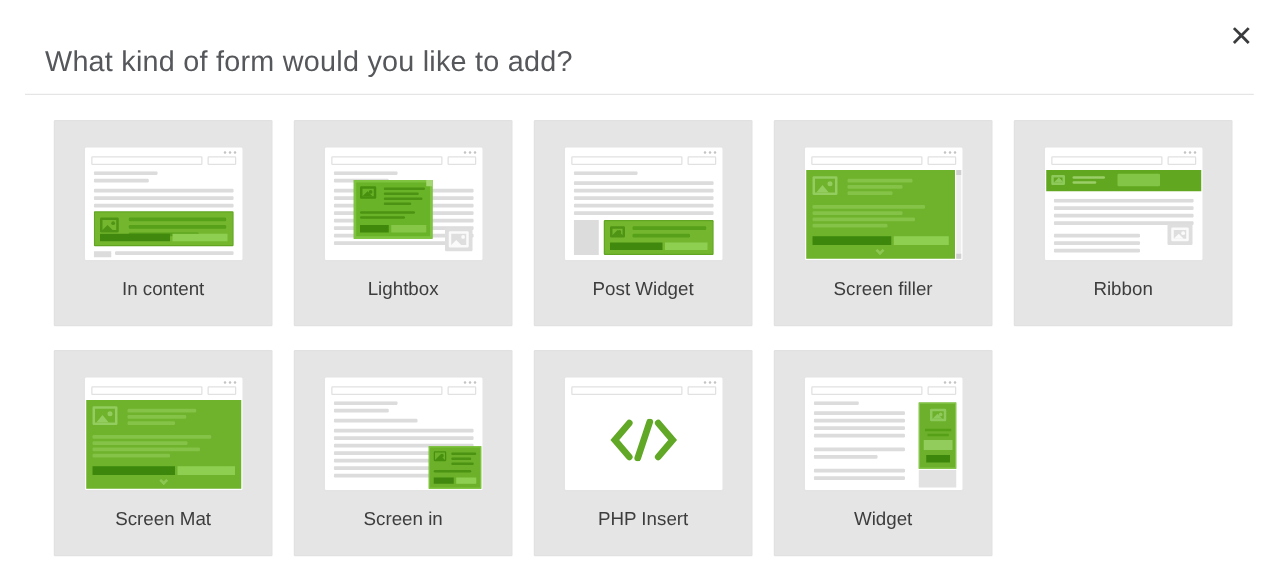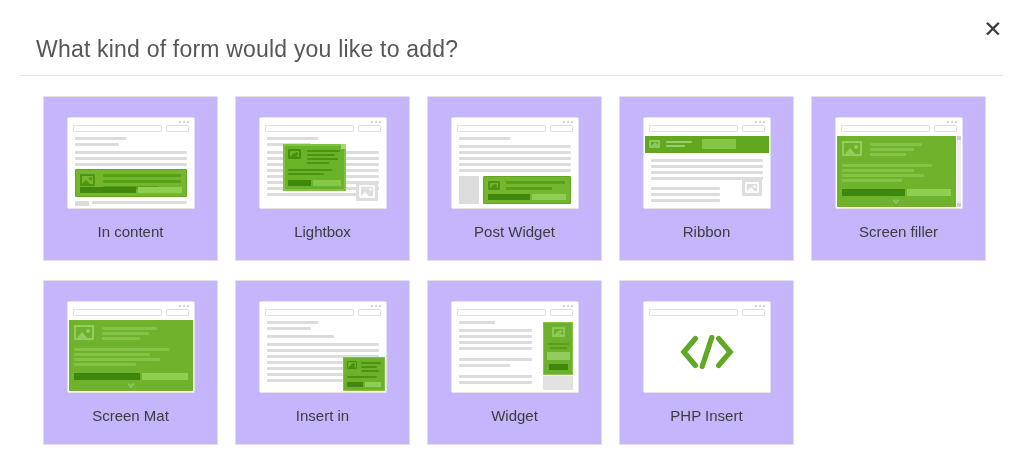--- a/index.html
+++ b/index.html
@@ -11,21 +11,21 @@
            color:#55575b; letter-spacing:0.2px; }
   .close-btn { position:absolute; right:13px; top:12px; width:34px; height:34px;
                border:none; background:transparent; color:#3a3b3d; font-size:23px;
                line-height:34px; text-align:center; cursor:pointer; }
   .divider { position:absolute; left:20px; right:20px; top:75px; height:1px; background:#e5e5e5; }
 
   
   .grid { position:absolute; left:43px; top:96px;
           display:grid; grid-template-columns:repeat(5,175px);
           grid-auto-rows:165px; column-gap:17px; row-gap:19px; }
-  .card { background:#c4b5fd; border:1px solid #e1e1e1; border-radius:1px;
+  .card { background:#e5e5e5; border:1px solid #e1e1e1; border-radius:1px;
           display:flex; flex-direction:column; align-items:center; cursor:pointer; }
   .card-label { margin-top:auto; margin-bottom:20px; font-size:15px; color:#3d3d3d; }
 
   
   .mock { position:relative; width:128px; height:92px; margin-top:20px; flex:none;
           background:#fff; border:1px solid #e4e4e4; border-radius:2px; overflow:hidden; }
   .chrome { position:absolute; top:0; left:0; right:0; height:17px; }
   .dots { position:absolute; top:3px; right:5px; width:2px; height:2px; border-radius:50%;
           background:#c4c4c4; box-shadow:-4px 0 0 #c4c4c4, -8px 0 0 #c4c4c4; }
   .addr  { position:absolute; top:7px; left:5px; right:32px; height:7px;
@@ -211,50 +211,20 @@
     <div class="card-label">Post Widget</div>
   </div>
 
   <div class="card">
     <div class="mock">
       <div class="chrome">
         <i class="dots"></i>
         <i class="addr"></i>
         <i class="addr2"></i>
       </div>
-      <div class="ribbon">
-        <span class="imgicon" style="left:4px;top:4px;width:11px;height:8px;color:#8dc95b"></span>
-        <span class="rln" style="left:21px;top:5px;width:26px"></span>
-        <span class="rln" style="left:21px;top:9px;width:19px"></span>
-        <span class="rbtn" style="left:57px;top:3px;width:34px;height:10px"></span>
-      </div>
-      <div class="content" style="top:41px">
-        <div class="ln mt0"></div>
-          <div class="ln" style="margin-top:3px"></div>
-        <div class="ln" style="margin-top:3px"></div>
-          <div class="ln" style="margin-top:3px"></div>
-        <div class="ln w62" style="margin-top:7px"></div>
-        <div class="ln w62" style="margin-top:3px"></div>
-        <div class="ln w62" style="margin-top:3px"></div>
-
-      </div>
-      <span class="ph" style="right:8px;bottom:12px;width:20px;height:17px">
-        <span class="imgicon"></span>
-      </span>
-    </div>
-    <div class="card-label">Ribbon</div>
-  </div>
-
-  <div class="card">
-    <div class="mock">
-      <div class="chrome">
-        <i class="dots"></i>
-        <i class="addr"></i>
-        <i class="addr2"></i>
-      </div>
       <div class="gfill" style="right:6px">
         <span class="imgicon big" style="left:5px;top:5px;width:20px;height:15px;color:#93cc5f"></span>
         <span class="fln" style="left:33px;top:7px;width:52px"></span>
         <span class="fln" style="left:33px;top:12px;width:44px"></span>
         <span class="fln" style="left:33px;top:17px;width:36px"></span>
         <span class="fln" style="left:5px;top:28px;width:90px"></span>
         <span class="fln" style="left:5px;top:33px;width:72px"></span>
         <span class="fln" style="left:5px;top:38px;width:82px"></span>
         <span class="fln" style="left:5px;top:43px;width:60px"></span>
         <div class="btnrow" style="left:5px;right:5px;bottom:11px">
@@ -268,20 +238,50 @@
     <div class="card-label">Screen filler</div>
   </div>
 
   <div class="card">
     <div class="mock">
       <div class="chrome">
         <i class="dots"></i>
         <i class="addr"></i>
         <i class="addr2"></i>
       </div>
+      <div class="ribbon">
+        <span class="imgicon" style="left:4px;top:4px;width:11px;height:8px;color:#8dc95b"></span>
+        <span class="rln" style="left:21px;top:5px;width:26px"></span>
+        <span class="rln" style="left:21px;top:9px;width:19px"></span>
+        <span class="rbtn" style="left:57px;top:3px;width:34px;height:10px"></span>
+      </div>
+      <div class="content" style="top:41px">
+        <div class="ln mt0"></div>
+          <div class="ln" style="margin-top:3px"></div>
+        <div class="ln" style="margin-top:3px"></div>
+          <div class="ln" style="margin-top:3px"></div>
+        <div class="ln w62" style="margin-top:7px"></div>
+        <div class="ln w62" style="margin-top:3px"></div>
+        <div class="ln w62" style="margin-top:3px"></div>
+
+      </div>
+      <span class="ph" style="right:8px;bottom:12px;width:20px;height:17px">
+        <span class="imgicon"></span>
+      </span>
+    </div>
+    <div class="card-label">Ribbon</div>
+  </div>
+
+  <div class="card">
+    <div class="mock">
+      <div class="chrome">
+        <i class="dots"></i>
+        <i class="addr"></i>
+        <i class="addr2"></i>
+      </div>
       <div class="gfill" style="right:1px">
         <span class="imgicon big" style="left:5px;top:5px;width:20px;height:15px;color:#93cc5f"></span>
         <span class="fln" style="left:33px;top:7px;width:55px"></span>
         <span class="fln" style="left:33px;top:12px;width:47px"></span>
         <span class="fln" style="left:33px;top:17px;width:38px"></span>
         <span class="fln" style="left:5px;top:28px;width:95px"></span>
         <span class="fln" style="left:5px;top:33px;width:76px"></span>
         <span class="fln" style="left:5px;top:38px;width:86px"></span>
         <span class="fln" style="left:5px;top:43px;width:62px"></span>
         <div class="btnrow" style="left:5px;right:5px;bottom:11px">
@@ -318,64 +318,64 @@
         <span class="sln" style="left:17px;top:4px;width:20px"></span>
         <span class="sln" style="left:17px;top:8px;width:16px"></span>
         <span class="sln" style="left:17px;top:12px;width:18px"></span>
         <span class="sln" style="left:3px;top:18px;width:30px"></span>
         <div class="btnrow" style="left:3px;right:3px;bottom:3px">
           <span class="btn-dark" style="width:48%;height:5px"></span>
           <span class="btn-light" style="height:5px"></span>
         </div>
       </div>
     </div>
-    <div class="card-label">Insert in</div>
-  </div>
-
-  <div class="card">
-    <div class="mock">
-      <div class="chrome">
-        <i class="dots"></i>
-        <i class="addr"></i>
-        <i class="addr2"></i>
-      </div>
-      <div class="content" style="right:46px">
-        <div class="ln mt0 w50"></div>
-        <div class="ln" style="margin-top:5px"></div>
-          <div class="ln" style="margin-top:3px"></div>
-        <div class="ln" style="margin-top:3px"></div>
-          <div class="ln" style="margin-top:3px"></div>
-        <div class="ln" style="margin-top:8px"></div>
-          <div class="ln w70" style="margin-top:3px"></div>
-        <div class="ln" style="margin-top:8px"></div>
-          <div class="ln" style="margin-top:3px"></div>
-      </div>
-      <div class="gwidget">
-        <span class="imgicon" style="left:8px;top:4px;width:13px;height:10px;color:#8dc95b"></span>
-        <span class="wln" style="left:4px;top:20px;width:21px"></span>
-        <span class="wln" style="left:6px;top:24px;width:17px"></span>
-        <span class="wband" style="left:3px;top:29px;width:23px;height:8px"></span>
-        <span class="wbtn" style="left:5px;bottom:4px;width:19px;height:6px"></span>
-      </div>
-      <span class="wgray"></span>
-    </div>
-    <div class="card-label">Widget</div>
+    <div class="card-label">Screen in</div>
   </div>
 
   <div class="card">
     <div class="mock">
       <div class="chrome">
         <i class="dots"></i>
         <i class="addr"></i>
         <i class="addr2"></i>
       </div>
       <svg class="codeicon" width="54" height="34" viewBox="0 0 56 34">
         <g fill="none" stroke="#61a827" stroke-width="5.5" stroke-linecap="round" stroke-linejoin="miter">
           <polyline points="16,3 4,17 16,31"></polyline>
           <line x1="33" y1="2" x2="23" y2="32"></line>
           <polyline points="40,3 52,17 40,31"></polyline>
         </g>
       </svg>
     </div>
     <div class="card-label">PHP Insert</div>
   </div>
 
+  <div class="card">
+    <div class="mock">
+      <div class="chrome">
+        <i class="dots"></i>
+        <i class="addr"></i>
+        <i class="addr2"></i>
+      </div>
+      <div class="content" style="right:46px">
+        <div class="ln mt0 w50"></div>
+        <div class="ln" style="margin-top:5px"></div>
+          <div class="ln" style="margin-top:3px"></div>
+        <div class="ln" style="margin-top:3px"></div>
+          <div class="ln" style="margin-top:3px"></div>
+        <div class="ln" style="margin-top:8px"></div>
+          <div class="ln w70" style="margin-top:3px"></div>
+        <div class="ln" style="margin-top:8px"></div>
+          <div class="ln" style="margin-top:3px"></div>
+      </div>
+      <div class="gwidget">
+        <span class="imgicon" style="left:8px;top:4px;width:13px;height:10px;color:#8dc95b"></span>
+        <span class="wln" style="left:4px;top:20px;width:21px"></span>
+        <span class="wln" style="left:6px;top:24px;width:17px"></span>
+        <span class="wband" style="left:3px;top:29px;width:23px;height:8px"></span>
+        <span class="wbtn" style="left:5px;bottom:4px;width:19px;height:6px"></span>
+      </div>
+      <span class="wgray"></span>
+    </div>
+    <div class="card-label">Widget</div>
+  </div>
+
 </div>
 
 </body></html>

